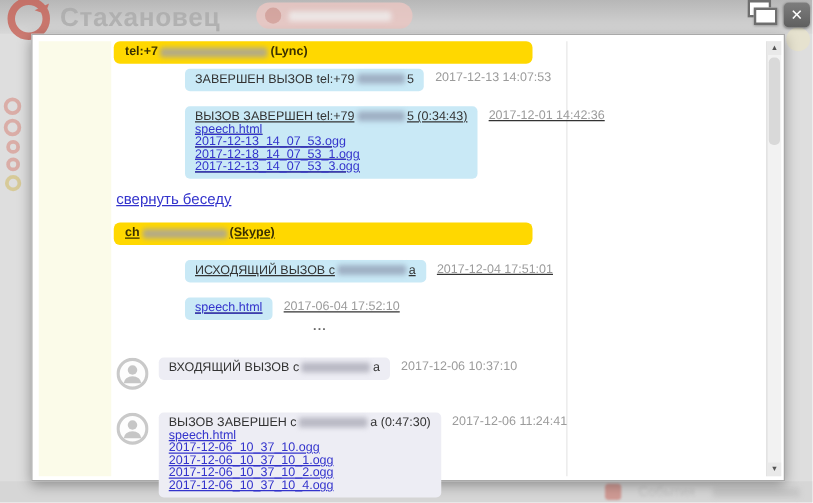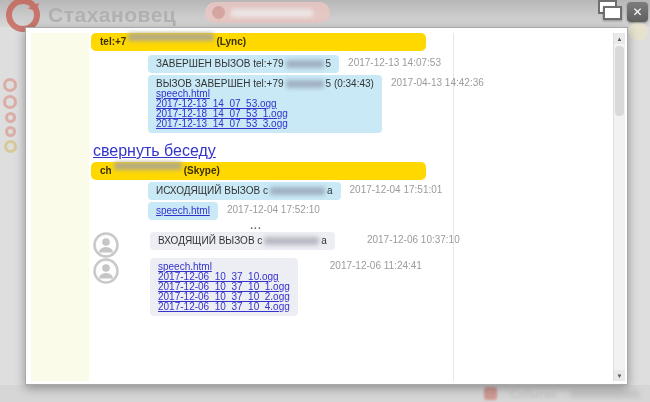--- a/index.html
+++ b/index.html
@@ -82,40 +82,40 @@
     display:flex;align-items:center;justify-content:center;background:#e9e9e9;cursor:pointer;}
   .sb-up{top:0;}
   .sb-down{bottom:0;}
   .sb-thumb{position:absolute;left:1px;top:13px;width:9px;height:70px;background:#d9d9d9;border-radius:4px;cursor:pointer;}
 
   
   .chat{position:absolute;left:65px;top:5px;width:378px;font-size:10px;color:#333;}
   .conv-header{
     width:335px;height:18px;line-height:18px;background:#ffd800;border-radius:5px;
     font-weight:bold;color:#3a3000;padding-left:9px;box-sizing:border-box;
-    display:flex;align-items:flex-start;white-space:nowrap;
+    display:flex;align-items:center;white-space:nowrap;
   }
   .blur{display:inline-block;height:8px;border-radius:2px;background:#b5ab84;filter:blur(2px);vertical-align:middle;margin:0 2px;}
   .blur.on-blue{background:#9fb0c4;}
   .blur.on-grey{background:#b9b9c4;}
   .msg-row{display:flex;align-items:flex-start;margin:4px 0 0 57px;}
   .msg-row.incoming{margin-left:2px;}
   .bubble{
     background:#c9e9f6;border-radius:4px;padding:4px 8px;line-height:10px;
     white-space:nowrap;
   }
   .bubble.grey{background:#ededf4;}
   .bubble .title{white-space:nowrap;}
   .bubble a, .collapse-link{color:#3333cc;text-decoration:underline;cursor:pointer;}
   .bubble .file-link{display:block;white-space:nowrap;}
   .timestamp{color:#9b9b9b;margin-left:9px;padding-top:2px;white-space:nowrap;}
-  .collapse-link{display:inline-block;margin:9px 0 0 2px;font-size:16px;}
+  .collapse-link{display:inline-block;margin:9px 0 0 2px;font-size:12px;}
   .dots{width:330px;text-align:center;color:#666;margin-top:2px;height:10px;line-height:8px;font-weight:bold;letter-spacing:1px;}
   .avatar{flex:0 0 26px;margin-right:8px;}
-  .mt5{margin-top:2px;} .mt2{margin-top:0;gap:23px;}
+  .mt5{margin-top:12px;text-decoration:underline;} .mt2{margin-top:18px;}
 </style>
 </head>
 <body>
 
 <div class="bg-header">
   <div class="bg-logo">
     <div class="logo-ring">
         <div class="logo-notch"></div>
       </div>
     <div class="logo-text">Стахановец</div>
@@ -168,21 +168,21 @@
     </div>
 
     <div class="msg-row mt5">
       <div class="bubble">
         <span class="title"><span>ВЫЗОВ ЗАВЕРШЕН tel:+79</span><span class="blur on-blue" style="width:38px"></span><span>5 (0:34:43)</span></span>
         <a class="file-link">speech.html</a>
         <a class="file-link">2017-12-13_14_07_53.ogg</a>
         <a class="file-link">2017-12-18_14_07_53_1.ogg</a>
         <a class="file-link">2017-12-13_14_07_53_3.ogg</a>
       </div>
-      <div class="timestamp">2017-04-13 14:42:36</div>
+      <div class="timestamp">2017-12-01 14:42:36</div>
     </div>
 
     <a class="collapse-link">свернуть беседу</a>
 
     
     <div class="conv-header mt5">
       <span>ch</span>
       <span class="blur" style="width:68px"></span>
       <span>(Skype)</span>
     </div>
@@ -191,21 +191,21 @@
       <div class="bubble">
         <span class="title"><span>ИСХОДЯЩИЙ ВЫЗОВ c</span><span class="blur on-blue" style="width:55px"></span><span>a</span></span>
       </div>
       <div class="timestamp">2017-12-04 17:51:01</div>
     </div>
 
     <div class="msg-row mt5">
       <div class="bubble">
         <a class="file-link">speech.html</a>
       </div>
-      <div class="timestamp">2017-12-04 17:52:10</div>
+      <div class="timestamp">2017-06-04 17:52:10</div>
     </div>
 
     <div class="dots">...</div>
 
     <div class="msg-row incoming mt2">
       <svg class="avatar" width="26" height="26" viewBox="0 0 26 26">
         <circle cx="13" cy="13" r="11.5" fill="#fdfdfd" stroke="#c9c9c9" stroke-width="2.5"></circle>
         <circle cx="13" cy="10" r="3.8" fill="#c6c6c6"></circle>
         <path d="M6 20.5 a7 5.5 0 0 1 14 0 z" fill="#c6c6c6"></path>
       </svg>
@@ -215,20 +215,21 @@
       <div class="timestamp">2017-12-06 10:37:10</div>
     </div>
 
     <div class="msg-row incoming mt2">
       <svg class="avatar" width="26" height="26" viewBox="0 0 26 26">
         <circle cx="13" cy="13" r="11.5" fill="#fdfdfd" stroke="#c9c9c9" stroke-width="2.5"></circle>
         <circle cx="13" cy="10" r="3.8" fill="#c6c6c6"></circle>
         <path d="M6 20.5 a7 5.5 0 0 1 14 0 z" fill="#c6c6c6"></path>
       </svg>
       <div class="bubble grey">
+        <span class="title"><span>ВЫЗОВ ЗАВЕРШЕН c</span><span class="blur on-grey" style="width:55px"></span><span>a (0:47:30)</span></span>
         <a class="file-link">speech.html</a>
         <a class="file-link">2017-12-06_10_37_10.ogg</a>
         <a class="file-link">2017-12-06_10_37_10_1.ogg</a>
         <a class="file-link">2017-12-06_10_37_10_2.ogg</a>
         <a class="file-link">2017-12-06_10_37_10_4.ogg</a>
       </div>
       <div class="timestamp">2017-12-06 11:24:41</div>
     </div>
 
   </div>

